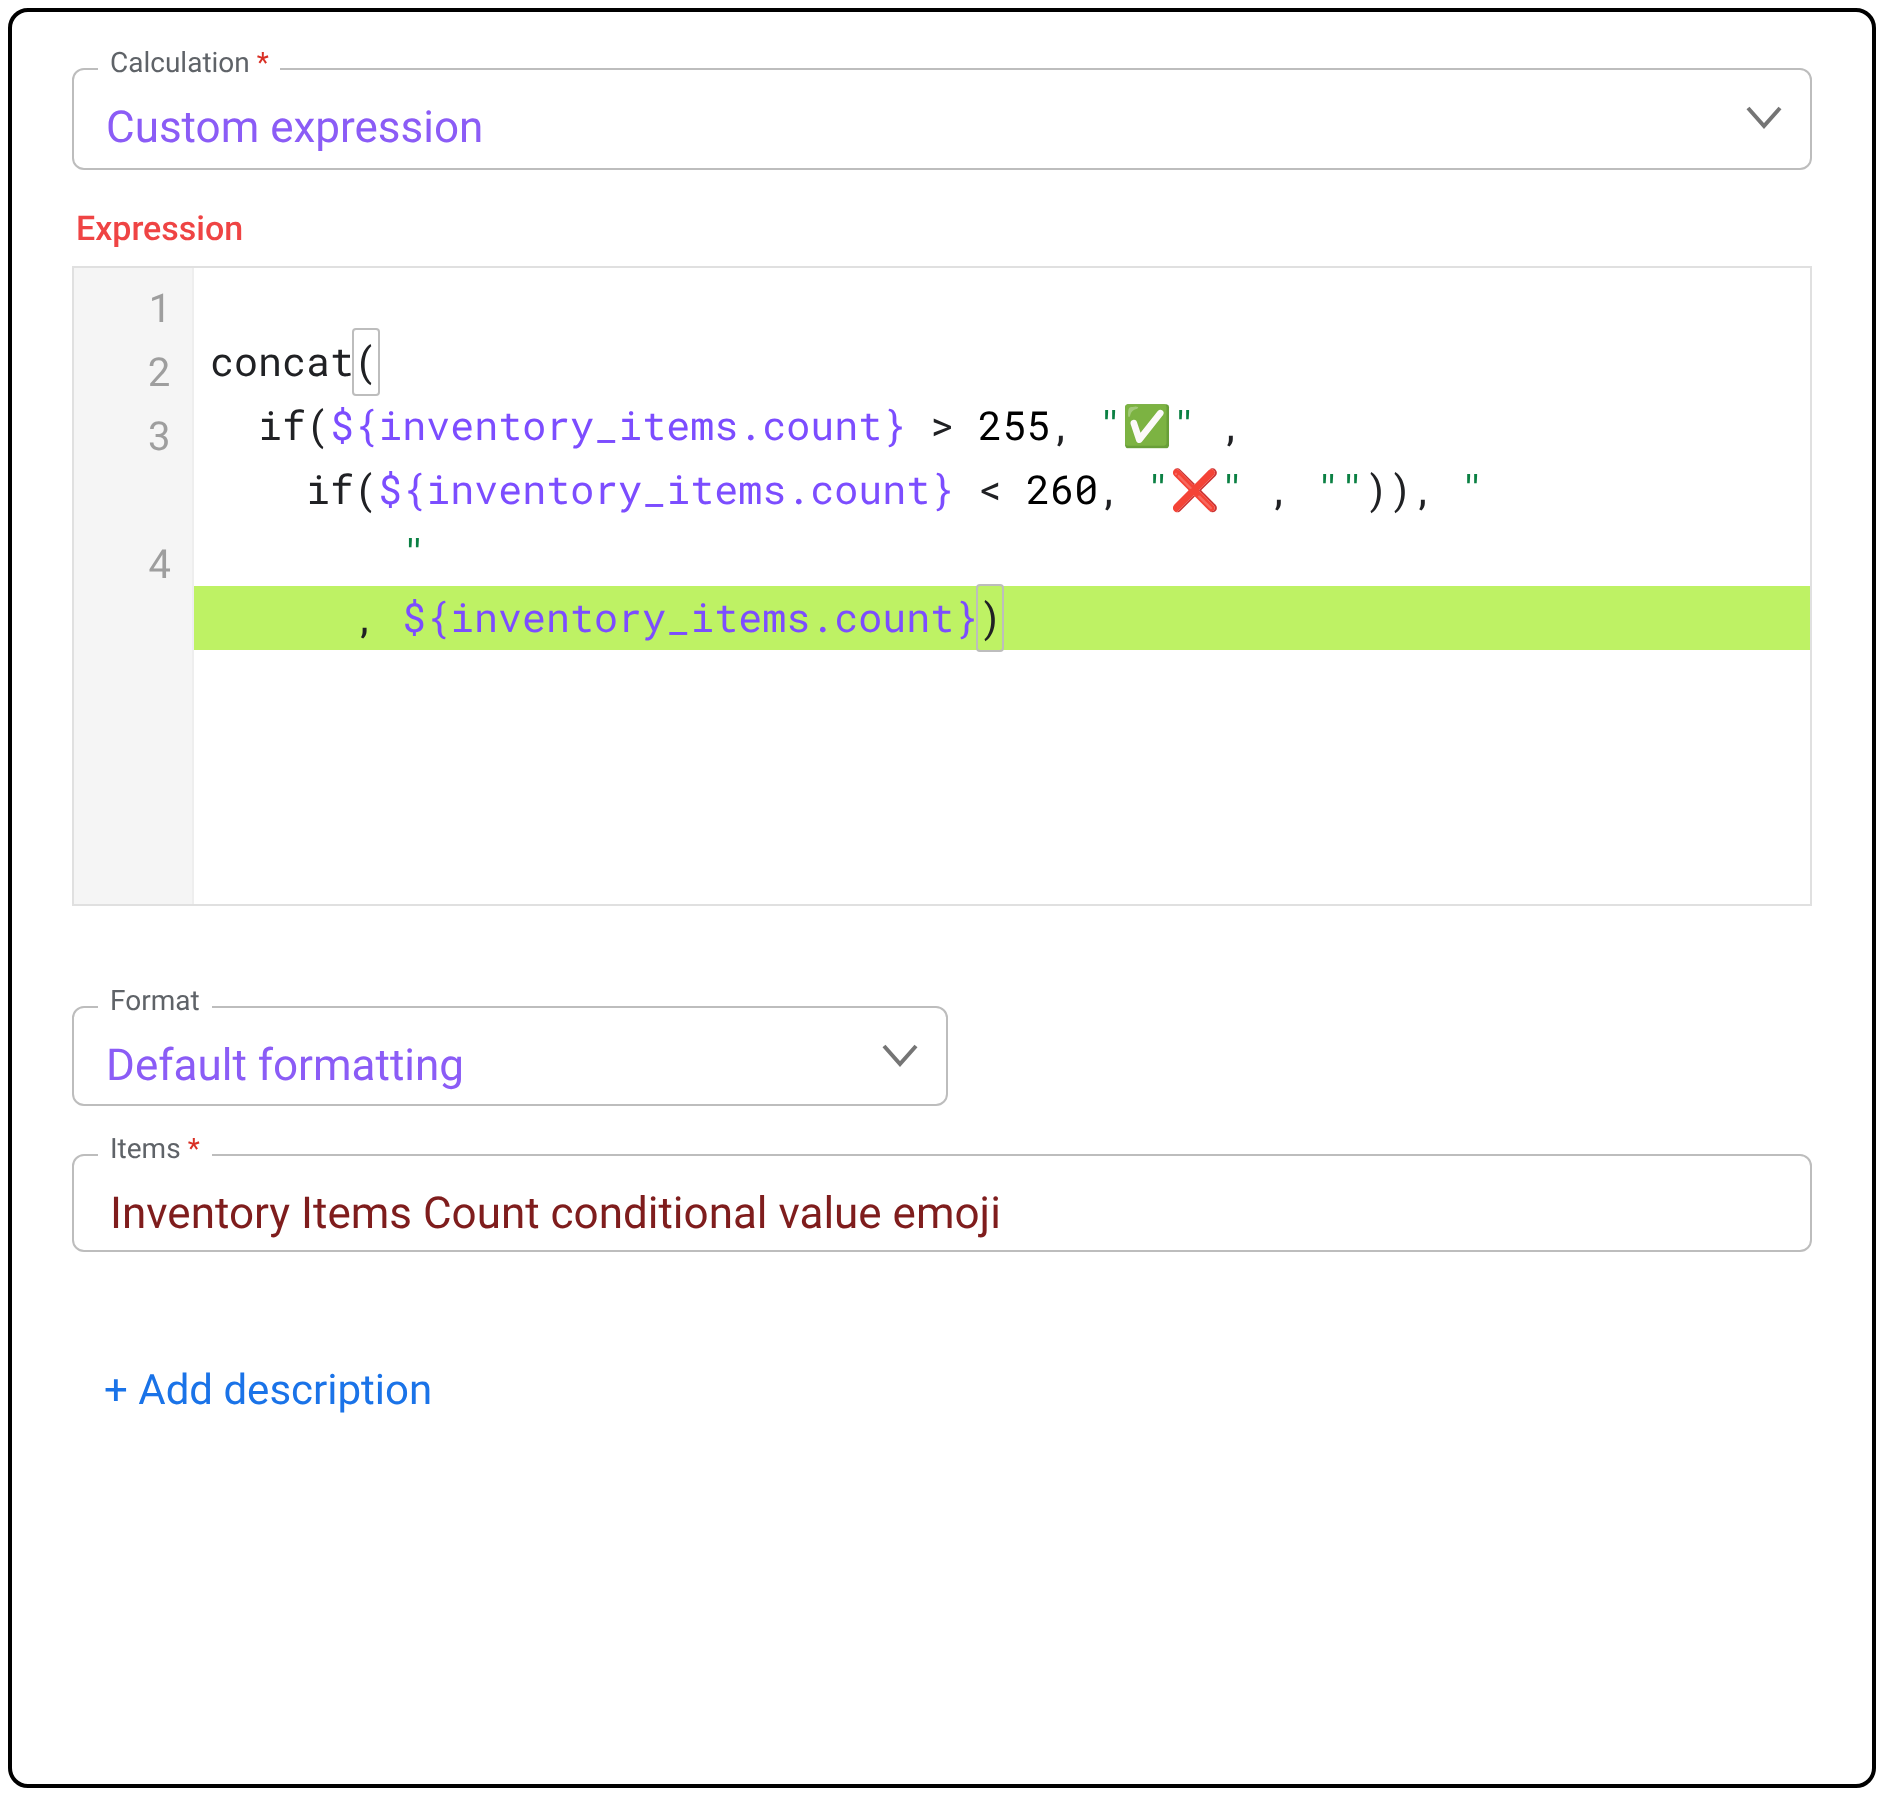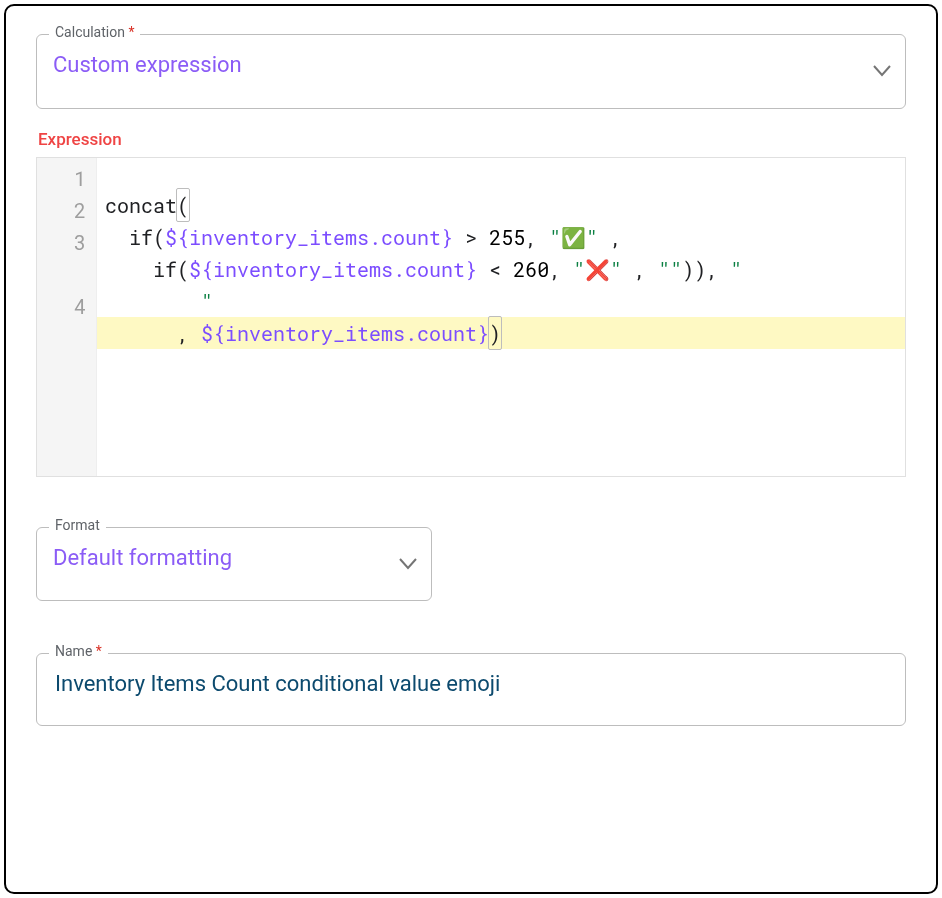--- a/index.html
+++ b/index.html
@@ -17,21 +17,21 @@
     border-radius:10px;
     background:#fff;
     padding:28px 30px 20px 30px;
   }
 
   
   .field {
     position:relative;
     border:1px solid #bdbdbd;
     border-radius:6px;
-    padding:16px 16px 28px 16px;
+    padding:16px 16px 4px 16px;
     margin-bottom:20px;
   }
   .field-label {
     position:absolute;
     top:-10px; left:12px;
     background:#fff;
     padding:0 6px;
     font-size:14px;
     color:#5f6368;
     line-height:1;
@@ -50,21 +50,21 @@
   .field .caret {
     position:absolute;
     right:14px; top:50%;
     transform:translateY(-50%);
   }
   .caret svg { display:block; }
 
   .field-input {
     border:none; outline:none;
     font-size:22px;
-    color:#0c4a6e;
+    color:#7f1d1d;
     width:100%;
     background:transparent;
     font-family:inherit;
   }
 
   .section-label {
     font-size:17px;
     font-weight:500;
     color:#ef4444;
     margin:2px 0 8px 2px;
@@ -96,39 +96,39 @@
   .code {
     flex:1;
     padding:4px 8px;
     position:relative;
     white-space:pre;
     overflow:auto;
     margin-top:27px;
   }
   .code .line { height:32px; }
   .code .wrap-line { height:32px; padding-left:96px; }
-  .code .hl { background:#fef9c3; margin-left:-8px; margin-right:-8px; padding-left:8px; padding-right:8px; }
+  .code .hl { background:#bef264; margin-left:-8px; margin-right:-8px; padding-left:8px; padding-right:8px; }
   .tok-fn    { color:#202124; }
   .tok-punc  { color:#202124; }
   .tok-op    { color:#202124; }
   .tok-paren { color:#202124; }
   .tok-var   { color:#7c4dff; }
   .tok-num   { color:#000000; }
   .tok-str   { color:#0b8043; }
   .tok-emj-ok { color:#0b8043; }
   .tok-emj-x  { color:#d93025; }
   .bracket-hl {
     display:inline-block;
     border:1px solid #bdbdbd;
     border-radius:2px;
     margin:-1px;
     padding:0;
   }
 
-  .format-field { width:396px; margin-bottom:52px; }
+  .format-field { width:438px; margin-bottom:24px; }
 
   .add-desc {
     color:#1a73e8;
     font-size:21px;
     margin:38px 0 0 16px;
     cursor:pointer;
     display:inline-block;
   }
 </style>
 </head>
@@ -172,21 +172,22 @@
     <span class="caret">
       <svg width="18" height="12" viewBox="0 0 18 12">
           <path d="M1 1 L9 10 L17 1" fill="none" stroke="#757575" stroke-width="2"></path>
         </svg>
     </span>
   </div>
 
   
   <div class="field">
     <span class="field-label">
-      <span>Name</span>
+      <span>Items</span>
       <span class="req">*</span>
     </span>
     <input class="field-input" type="text" value="Inventory Items Count conditional value emoji" style="">
   </div>
 
   
+  <div class="add-desc">+ Add description</div>
 
 </div>
 
 </body></html>

